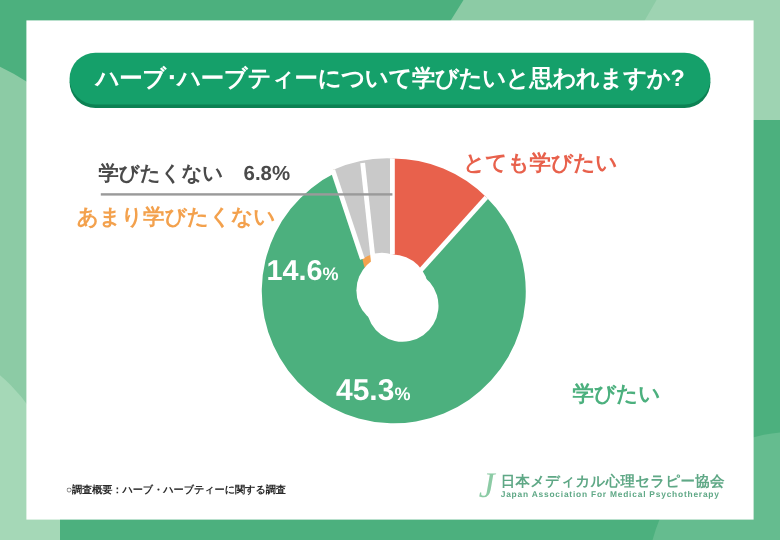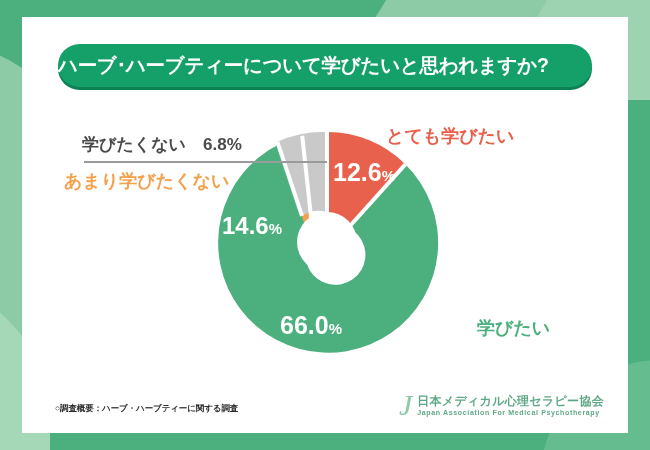--- a/index.html
+++ b/index.html
@@ -84,20 +84,21 @@
     position: absolute;
     left: 36px;
     top: 27px;
     width: 534px;
     height: 43px;
     background: #15A06A;
     border-radius: 22px;
     box-shadow: 0 3px 0 0 #0c8153;
     display: flex;
     align-items: center;
+    justify-content: center;
   }
   #title-pill .title-text {
     color: #ffffff;
     font-size: 19.5px;
     font-weight: bold;
     letter-spacing: -0.3px;
     white-space: nowrap;
   }
 
   
@@ -280,25 +281,22 @@
         <g stroke="#ffffff" stroke-width="4" fill="none">
           <line x1="125" y1="95" x2="125" y2="15"></line>
           <line x1="146.36" y1="110.72" x2="203.32" y2="47.36"></line>
           <line x1="110.97" y1="117.87" x2="100.22" y2="18.84"></line>
           <line x1="99.98" y1="98.84" x2="75.30" y2="24.75"></line>
         </g>
 
         <circle cx="125" cy="125" r="30" fill="#ffffff"></circle>
       </svg>
 
-      <div class="slice-value" id="value-verymuch">
-        <span class="num">12.6</span><span class="pct">%</span>
-      </div>
       <div class="slice-value" id="value-want">
-        <span class="num">66.0</span><span class="pct">%</span>
+        <span class="num">45.3</span><span class="pct">%</span>
       </div>
       <div class="slice-value" id="value-notmuch">
         <span class="num">14.6</span><span class="pct">%</span>
       </div>
 
       <div class="cat-label" id="label-verymuch">とても学びたい</div>
       <div class="cat-label" id="label-want">学びたい</div>
       <div class="cat-label" id="label-notmuch">あまり学びたくない</div>
 
       <div class="cat-label" id="label-notwant">

